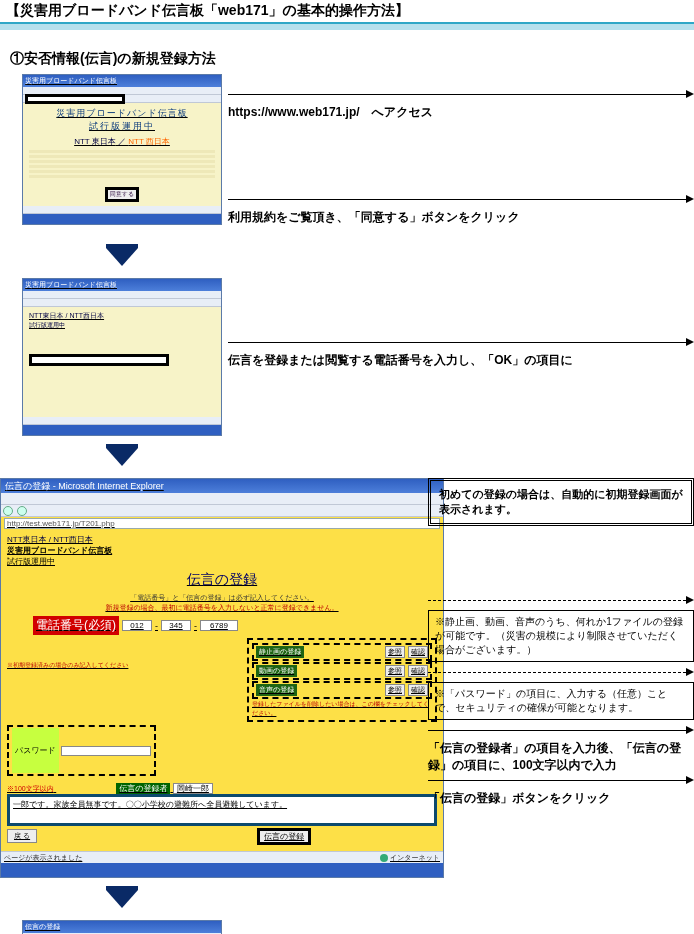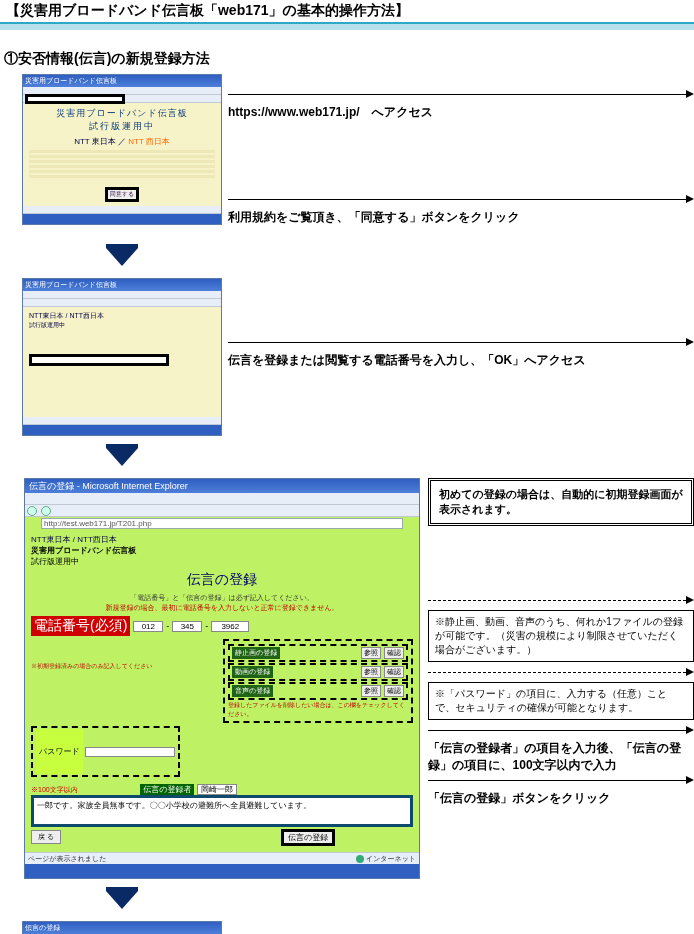--- a/index.html
+++ b/index.html
@@ -11,28 +11,28 @@
     width: 694px;
     color: #000;
   }
   
   .title-wrap {
     border-bottom: 6px solid transparent;
     background: linear-gradient(#fff 0 22px, #2fa7c7 22px 24px, #b6e0ed 24px 30px, #fff 30px);
     padding: 2px 3px 10px 6px;
   }
   .title-text { font-weight: bold; font-size: 14px; }
-  .sub-title { font-weight: bold; font-size: 14px; margin: 14px 0 6px 4px; }
+  .sub-title { font-weight: bold; font-size: 14px; margin: 14px 0 6px 10px; }
 
   .row {
     display: flex;
     align-items: flex-start;
     margin: 4px 0 2px 22px;
   }
-  .shot-col { width: 200px; flex: 0 0 200px; display:flex; flex-direction:column; align-items:center; }
+  .shot-col { width: 200px; flex: 0 0 200px; display:flex; flex-direction:column; align-items:center;text-decoration:underline; }
   .mid-col  { flex: 1; padding-left: 6px; }
 
   
   .browser {
     width: 200px; border: 1px solid #5b7aa8; background:#f6f2cf;
     box-shadow: 0 0 0 1px #c9d6e8 inset;
     font-size: 7px;
     position: relative;
   }
   .b-title { background: linear-gradient(#2f5fc1,#4d7fda); color:#fff; height:12px; line-height:12px; padding:0 2px; font-size:7px;}
@@ -42,32 +42,32 @@
   .b-task  { background:#2f5fc1; height:10px;}
   .b-center { text-align:center; }
   .shot1-logo { font-size:8px; color:#003366; margin:3px 0;}
   .agree-btn { display:inline-block; background:#eee; border:1px solid #888; padding:0 4px; font-size:6px; margin-top:6px;}
   .thick-box { border:3px solid #000; display:inline-block; padding:0 2px; }
   .shot-ph-bar { border:3px solid #000; display:inline-block; width:140px; height:12px; background:#fff;}
 
   
   .row3 .shot-col { width: 400px; flex: 0 0 400px; }
   .big-browser {
-    width: 396px; border:1px solid #5b7aa8; font-size:9px; background:#bef264;
+    width: 444px; border:1px solid #5b7aa8; font-size:9px; background:#fde047;
   }
   .bb-title { background: linear-gradient(#2f5fc1,#4d7fda); color:#fff; height:14px; line-height:14px; padding:0 4px; font-size:9px;}
   .bb-bar   { background:#e8eef7; height:12px; border-bottom:1px solid #c0c8d6;}
-  .bb-addr  { background:#fff; border:1px solid #9aa; height:11px; margin:1px 16px; font-size:8px; padding:0 2px; color:#555;}
+  .bb-addr  { background:#fff; border:1px solid #9aa; height:11px; margin:1px 3px; font-size:8px; padding:0 2px; color:#555;}
   .bb-body  { padding: 4px 6px 6px 6px; }
   .bb-h     { text-align:center; font-size:14px; color:#006; margin:4px 0;}
   .bb-note  { font-size:7px; color:#b00; text-align:left;}
   .reg-cap { color:#fff; font-size:7px; padding:1px 3px;}
   .reg-cap.photo { background:#1e6414;} .reg-cap.video{background:#1e6414;} .reg-cap.audio{background:#1e6414;}
   .mini-btn { background:#eee;border:1px solid #888;font-size:7px;padding:0 2px;}
-  .bb-label { background:#d10000;color:#fff;display:inline-block;font-size:14px;padding:1px 3px;}
+  .bb-label { background:#d10000;color:#fff;display:inline-block;font-size:12px;padding:1px 3px;margin-left:26px;}
   .bb-label-y { background:#c7ff3f;color:#000;display:inline-block;font-size:8px;padding:17px 3px;}
   .bb-phone-row { display:flex;align-items:center;gap:3px;margin:3px 0;}
   .bb-phone-in  { background:#fff;border:1px solid #888;width:30px;height:11px;font-size:8px;display:flex;align-items:center;justify-content:center;}
   .bb-textarea { background:#fff;border:3px solid #0c4a6e;width:100%;height:32px;font-size:8px;padding:2px 3px; }
   .bb-reg-btn { display:inline-block;border:3px solid #000;background:#eee;font-size:8px;padding:0 4px;margin-left:220px;margin-top:2px;}
   .bb-foot { background:#e8eef7;height:12px;border-top:1px solid #c0c8d6;display:flex;justify-content:flex-end;align-items:center;font-size:7px;color:#333;padding:0 3px;}
   .bb-task { background:#2f5fc1;height:14px;}
   .dashed-box { border:2px dashed #000; padding:2px 3px; display:inline-block; }
   .mini-dashed { border:2px dashed #000; padding:1px 2px; margin:1px 0; display:flex; align-items:center; gap:3px; }
   .bb-registrant-label{background:#006400;color:#fff;font-size:8px;padding:1px 3px;}
@@ -178,21 +178,21 @@
       <div class="b-bar"></div>
       <div class="b-task"></div>
     </div>
   </div>
   <div class="mid-col">
     <div style="height:58px"></div>
     <div class="harrow">
         <div class="shaft"></div>
         <div class="head"></div>
       </div>
-    <div class="anno">伝言を登録または閲覧する電話番号を入力し、「OK」へアクセス</div>
+    <div class="anno">伝言を登録または閲覧する電話番号を入力し、「OK」の項目に</div>
   </div>
 </div>
 
 <div class="row">
     <div class="shot-col">
       <div class="down-arrow"></div>
     </div>
     <div class="mid-col"></div>
   </div>
 
@@ -211,21 +211,21 @@
         <div style="font-size:8px;font-weight:bold;">災害用ブロードバンド伝言板</div>
         <div style="font-size:8px;">試行版運用中</div>
         <div class="bb-h">伝言の登録</div>
         <div class="bb-note" style="text-align:center;color:#333;">「電話番号」と「伝言の登録」は必ず記入してください。</div>
         <div class="bb-note" style="text-align:center;">新規登録の場合、最初に電話番号を入力しないと正常に登録できません。</div>
 
         <div class="bb-phone-row">
           <span class="bb-label">電話番号(必須)</span>
           <span class="bb-phone-in">012</span>-
           <span class="bb-phone-in">345</span>-
-          <span class="bb-phone-in" style="width:38px">3962</span>
+          <span class="bb-phone-in" style="width:38px">6789</span>
         </div>
 
         <div style="display:flex;gap:6px;">
           <div style="flex:1;font-size:6px;color:#b00;line-height:1.3;">
             <div style="height:24px;"></div>
             <span>※初期登録済みの場合のみ記入してください</span>
           </div>
           <div class="dashed-box" style="width:190px;">
             <div class="mini-dashed">
               <span class="reg-cap photo">静止画の登録</span>

